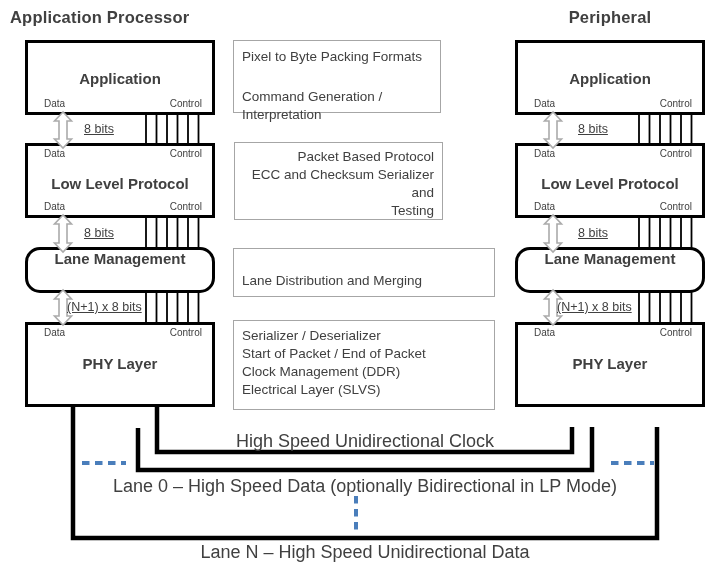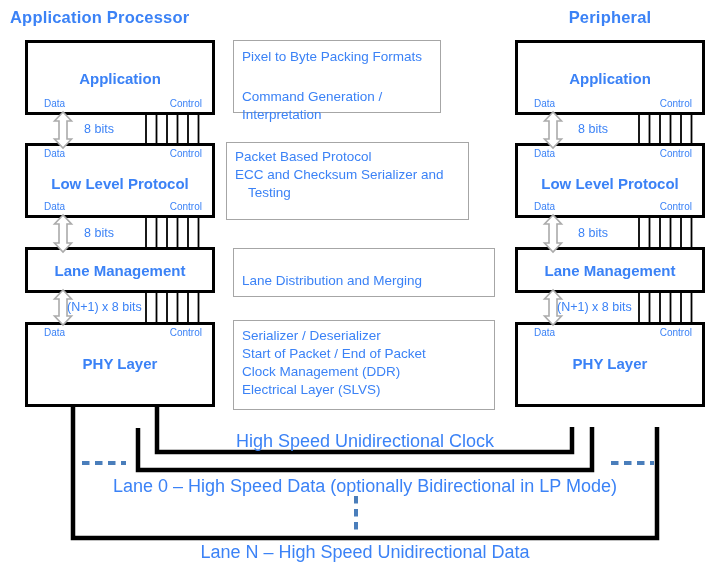--- a/index.html
+++ b/index.html
@@ -9,21 +9,21 @@
     --mid-border: #a6a6a6;
     --dash-blue: #4a7ebb;
     --arrow-outline: #ababab;
   }
   #canvas {
     position: relative;
     width: 724px;
     height: 565px;
     background: #ffffff;
     font-family: "Liberation Sans", sans-serif;
-    color: #3b82f6;
+    color: #404040;
     overflow: hidden;
   }
   .stack-title {
     position: absolute;
     font-size: 16.5px;
     font-weight: bold;
     letter-spacing: 0.2px;
   }
   .stack-box {
     position: absolute;
@@ -35,22 +35,23 @@
     left: 0; right: 0;
     text-align: center;
     font-weight: bold;
     font-size: 15px;
   }
   .box-title.flexcenter {
     position: static;
   }
   .stack-box.centered {
     display: flex;
-    align-items: center;
+    align-items: flex-start;
     justify-content: center;
+    border-radius: 15px;
   }
   .label-row {
     position: absolute;
     left: 0; right: 0;
     display: flex;
     justify-content: space-between;
     padding: 0 10px 0 16px;
     font-size: 10px;
   }
   .label-row.top { top: 2px; }
@@ -61,20 +62,21 @@
     background: #fff;
     font-size: 13.5px;
     line-height: 18px;
   }
   .mid-box .mt { margin-top: 22px; }
   .mid-box .indent { padding-left: 13px; }
   .gap-label {
     position: absolute;
     font-size: 12.5px;
     white-space: nowrap;
+    text-decoration: underline;
   }
   .bus-label {
     position: absolute;
     font-size: 18px;
     text-align: center;
     white-space: nowrap;
   }
   svg.lines {
     position: absolute;
     left: 0; top: 0;
@@ -156,21 +158,21 @@
       <span>Control</span>
     </div>
     <div class="box-title" style="top:30px;">PHY Layer</div>
   </div>
 
   <div class="mid-box" style="left:233px; top:40px; width:208px; height:73px; padding:7px 8px;">
     <div>Pixel to Byte Packing Formats</div>
     <div class="mt">Command Generation / Interpretation</div>
   </div>
 
-  <div class="mid-box" style="left:226px; top:142px; width:243px; height:78px; padding:5px 8px;">
+  <div class="mid-box" style="left:234px; top:142px; width:209px; height:78px; padding:5px 8px;text-align:right;">
     <div>Packet Based Protocol</div>
     <div>ECC and Checksum Serializer and</div>
     <div class="indent">Testing</div>
   </div>
 
   <div class="mid-box" style="left:233px; top:248px; width:262px; height:49px; padding:23px 8px;">
     <div>Lane Distribution and Merging</div>
   </div>
 
   <div class="mid-box" style="left:233px; top:320px; width:262px; height:90px; padding:6px 8px;">

